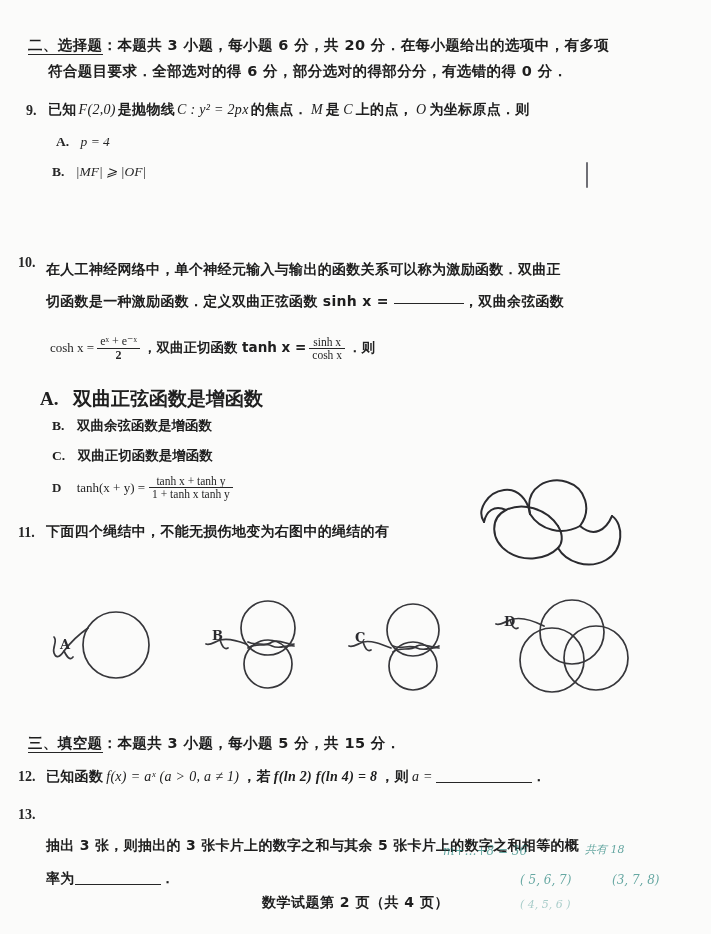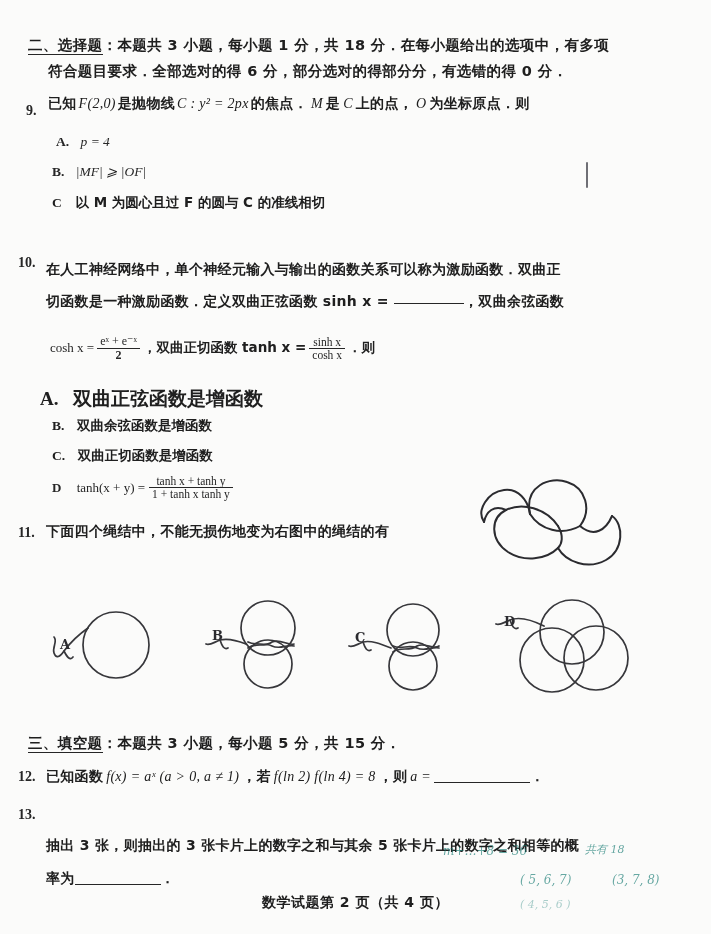--- a/index.html
+++ b/index.html
@@ -46,42 +46,38 @@
   .kn{fill:none;stroke:#2f2f33;stroke-width:2;stroke-linecap:round;stroke-linejoin:round;}
   .kn-thin{fill:none;stroke:#3a3a3e;stroke-width:1.7;stroke-linecap:round;}
   .lbl{font-family:"DejaVu Serif",serif;font-weight:700;font-size:13px;fill:#2f2f33;}
 </style>
 </head>
 <body>
 
 <div class="page">
 
   <div class="blk sec cn" style="left:28px;top:38px;">
-    <span class="u">二、选择题</span><span>：</span><span>本题共 3 小题，每小题 1 分，共 18 分．在每小题给出的选项中，有多项</span>
+    <span class="u">二、选择题</span><span>：</span><span>本题共 3 小题，每小题 6 分，共 20 分．在每小题给出的选项中，有多项</span>
   </div>
   <div class="blk sec cn" style="left:48px;top:64px;">符合题目要求．全部选对的得 6 分，部分选对的得部分分，有选错的得 0 分．</div>
 
   <div class="blk" style="left:26px;top:102px;">
     <span class="qnum">9.</span>
   </div>
-  <div class="blk qtxt cn" style="left:48px;top:96px;">
+  <div class="blk qtxt cn" style="left:48px;top:102px;">
     <span>已知</span><span class="mi" style="font-weight:400;padding:0 2px;">F(2,0)</span><span>是抛物线</span><span class="mi" style="font-weight:400;padding:0 2px;">C : y² = 2px</span><span>的焦点．</span><span class="mi" style="font-weight:400;padding:0 3px;">M</span><span>是</span><span class="mi" style="font-weight:400;padding:0 3px;">C</span><span>上的点，</span><span class="mi" style="font-weight:400;padding:0 3px;">O</span><span>为坐标原点．则</span>
   </div>
 
   <div class="blk opt" style="left:56px;top:135px;">
     <span class="optlab">A.</span>
     <span class="mi" style="padding-left:8px;">p = 4</span>
   </div>
   <div class="blk opt" style="left:52px;top:165px;">
     <span class="optlab">B.</span>
     <span class="mi" style="padding-left:8px;">|MF| ⩾ |OF|</span>
-  </div>
-  <div class="blk opt cn" style="left:52px;top:196px;font-size:13.5px;">
-    <span class="optlab" style="font-family:'Liberation Serif',serif;">C</span>
-    <span style="padding-left:9px;">以 M 为圆心且过 F 的圆与 C 的准线相切</span>
   </div>
 
   <div class="penmark" style="left:586px;top:162px;width:2px;height:26px;"></div>
 
   <div class="blk" style="left:18px;top:254px;">
     <span class="qnum">10.</span>
   </div>
   <div class="blk qtxt cn" style="left:46px;top:294px;">
     <span>切函数是一种激励函数．定义双曲正弦函数 sinh x = </span><span class="frac blank"><span class="n"></span><span class="d"></span></span><span>，双曲余弦函数</span>
   </div>
@@ -173,21 +169,21 @@
   </svg>
 
   <div class="blk sec cn" style="left:28px;top:736px;">
     <span class="u">三、填空题</span><span>：</span><span>本题共 3 小题，每小题 5 分，共 15 分．</span>
   </div>
 
   <div class="blk" style="left:18px;top:768px;">
     <span class="qnum">12.</span>
   </div>
   <div class="blk qtxt cn" style="left:46px;top:768px;">
-    <span>已知函数</span><span class="mi" style="font-weight:400;padding:0 3px;">f(x) = aˣ (a &gt; 0, a ≠ 1)</span><span>，若</span><span class="mi" style="font-weight:400;padding:0 3px;">f(ln 2) f(ln 4) = 8</span><span>，则</span><span class="mi" style="font-weight:400;padding:0 3px;">a =</span><span class="ansline" style="width:96px;"></span><span>．</span>
+    <span>已知函数</span><span class="mi" style="font-weight:400;padding:0 3px;">f(x) = aˣ (a &gt; 0, a ≠ 1)</span><span>，若</span><span class="mi" style="font-weight:700;padding:0 3px;">f(ln 2) f(ln 4) = 8</span><span>，则</span><span class="mi" style="font-weight:400;padding:0 3px;">a =</span><span class="ansline" style="width:96px;"></span><span>．</span>
   </div>
 
   <div class="blk" style="left:18px;top:806px;">
     <span class="qnum">13.</span>
   </div>
   <div class="blk qtxt cn" style="left:46px;top:838px;">抽出 3 张，则抽出的 3 张卡片上的数字之和与其余 5 张卡片上的数字之和相等的概</div>
   <div class="blk qtxt cn" style="left:46px;top:870px;">
     <span>率为</span><span class="ansline" style="width:86px;"></span><span>．</span>
   </div>
 

